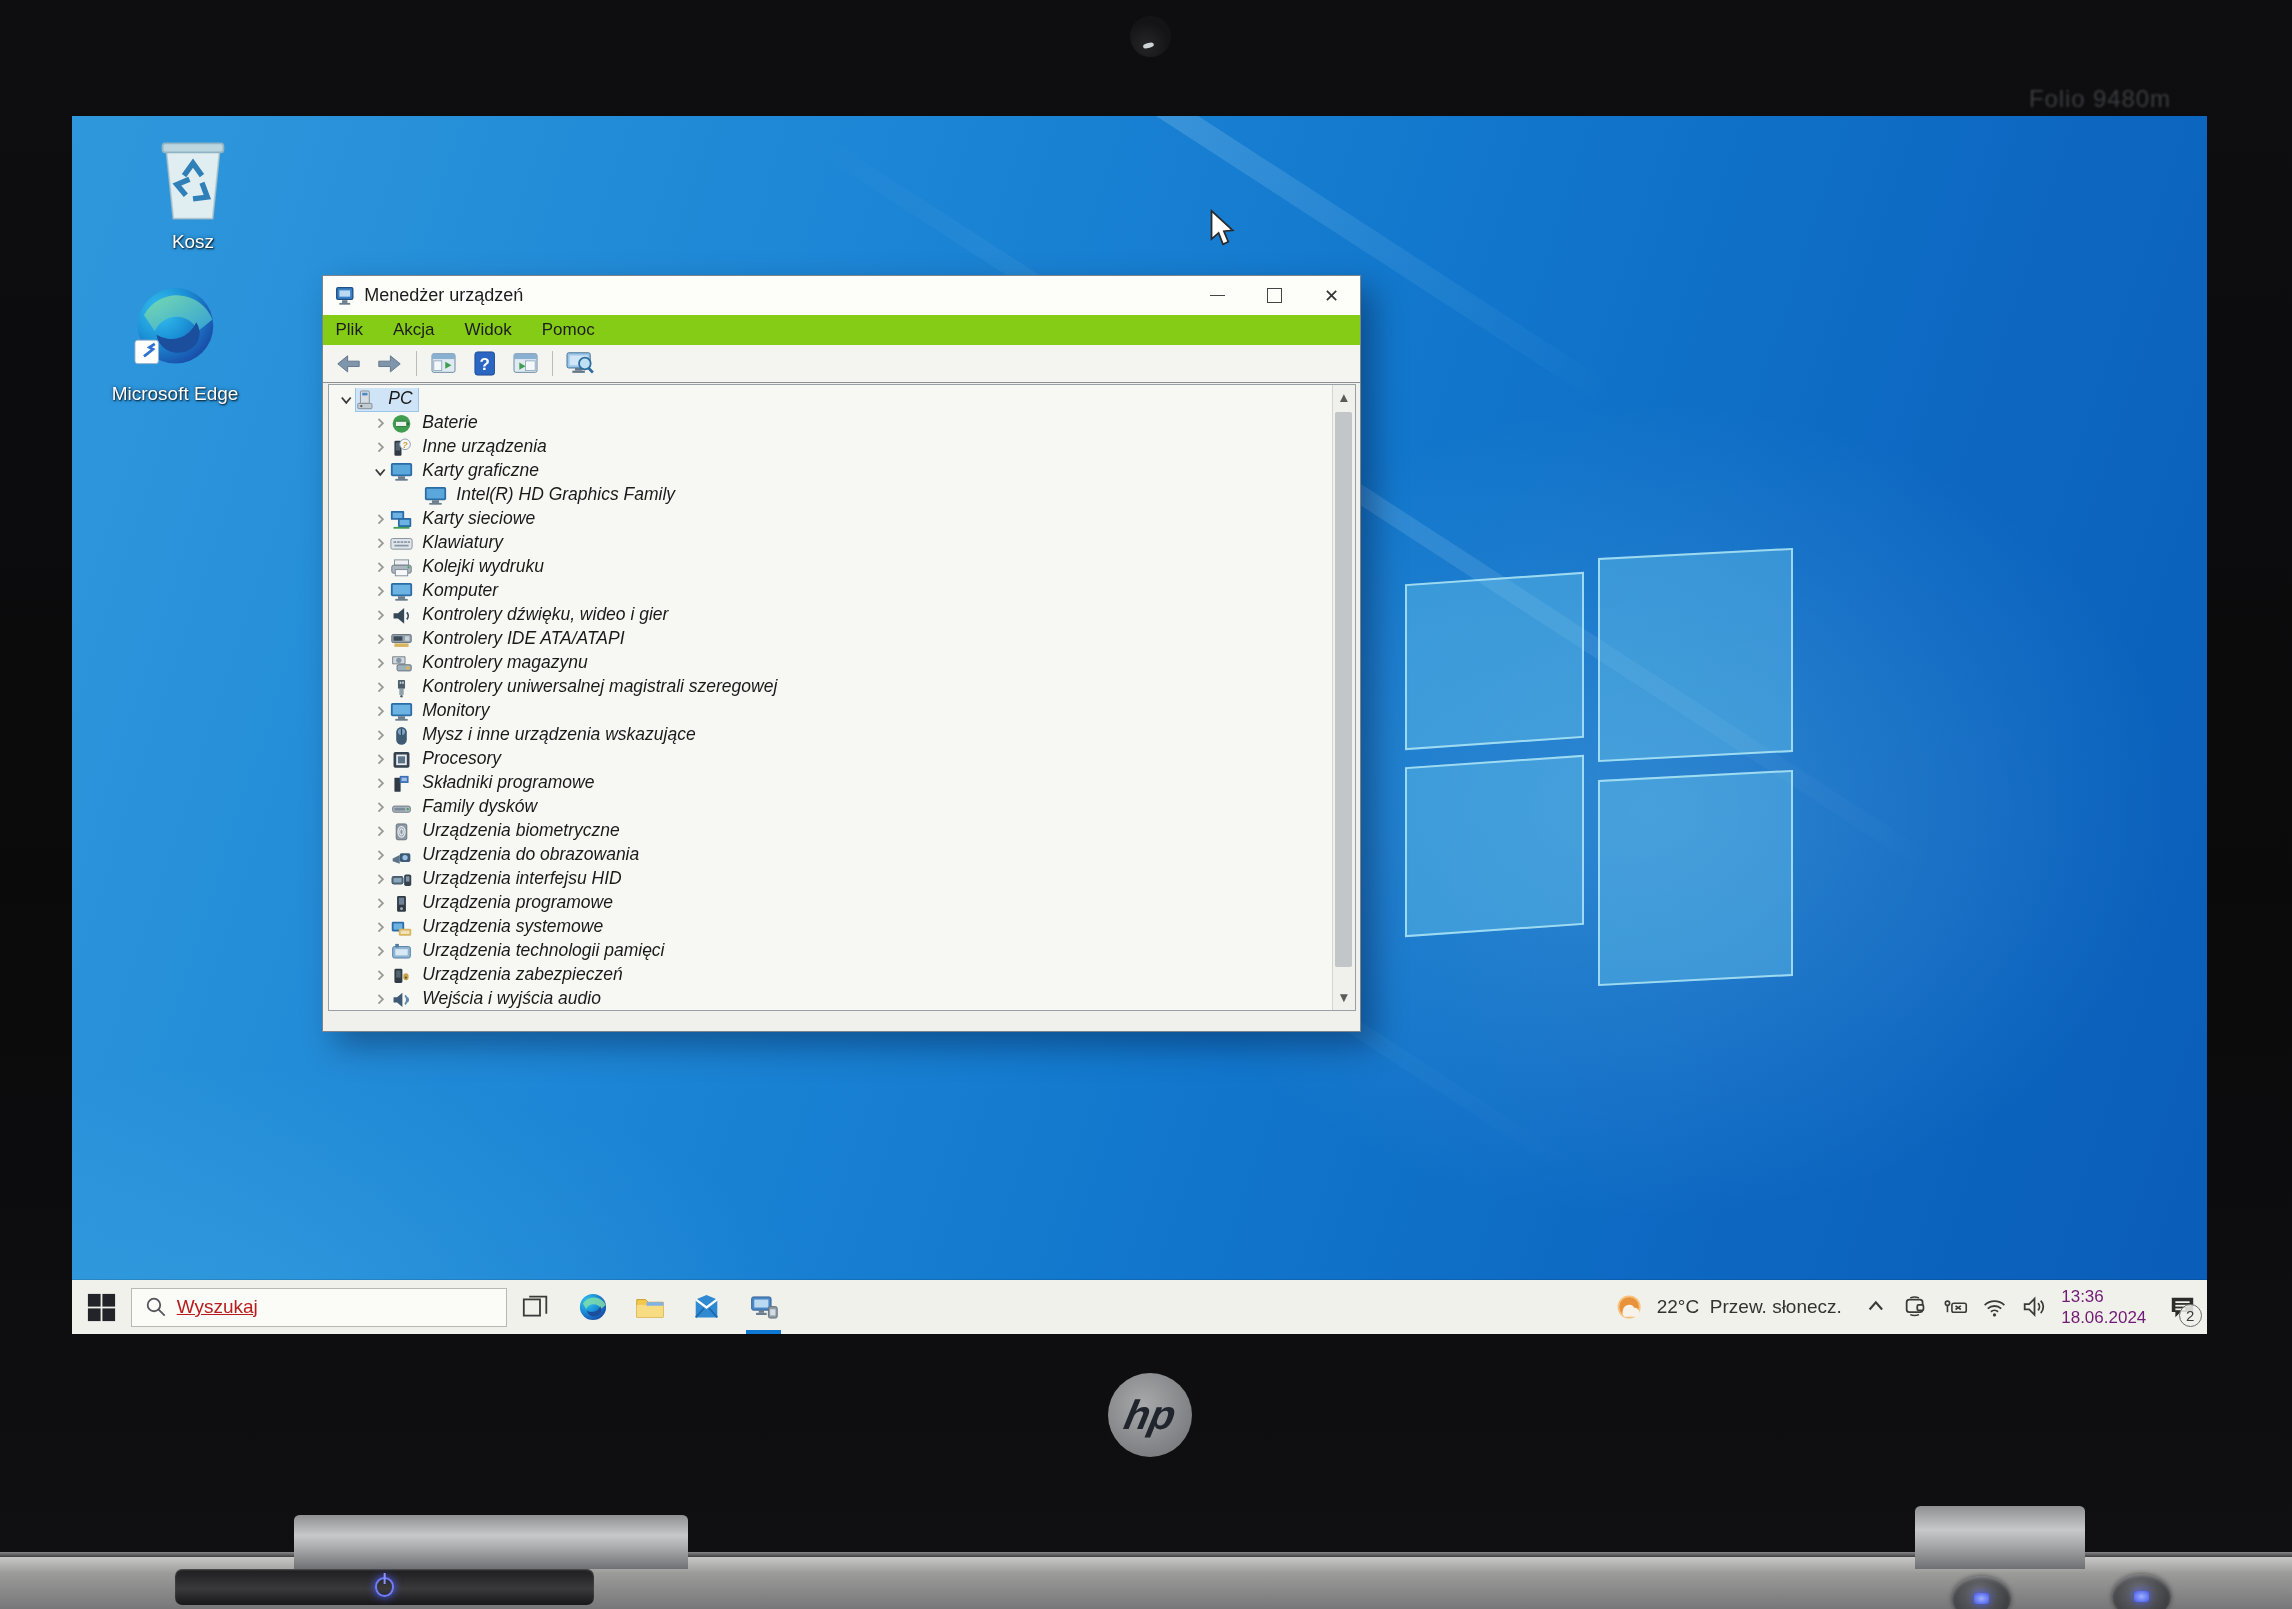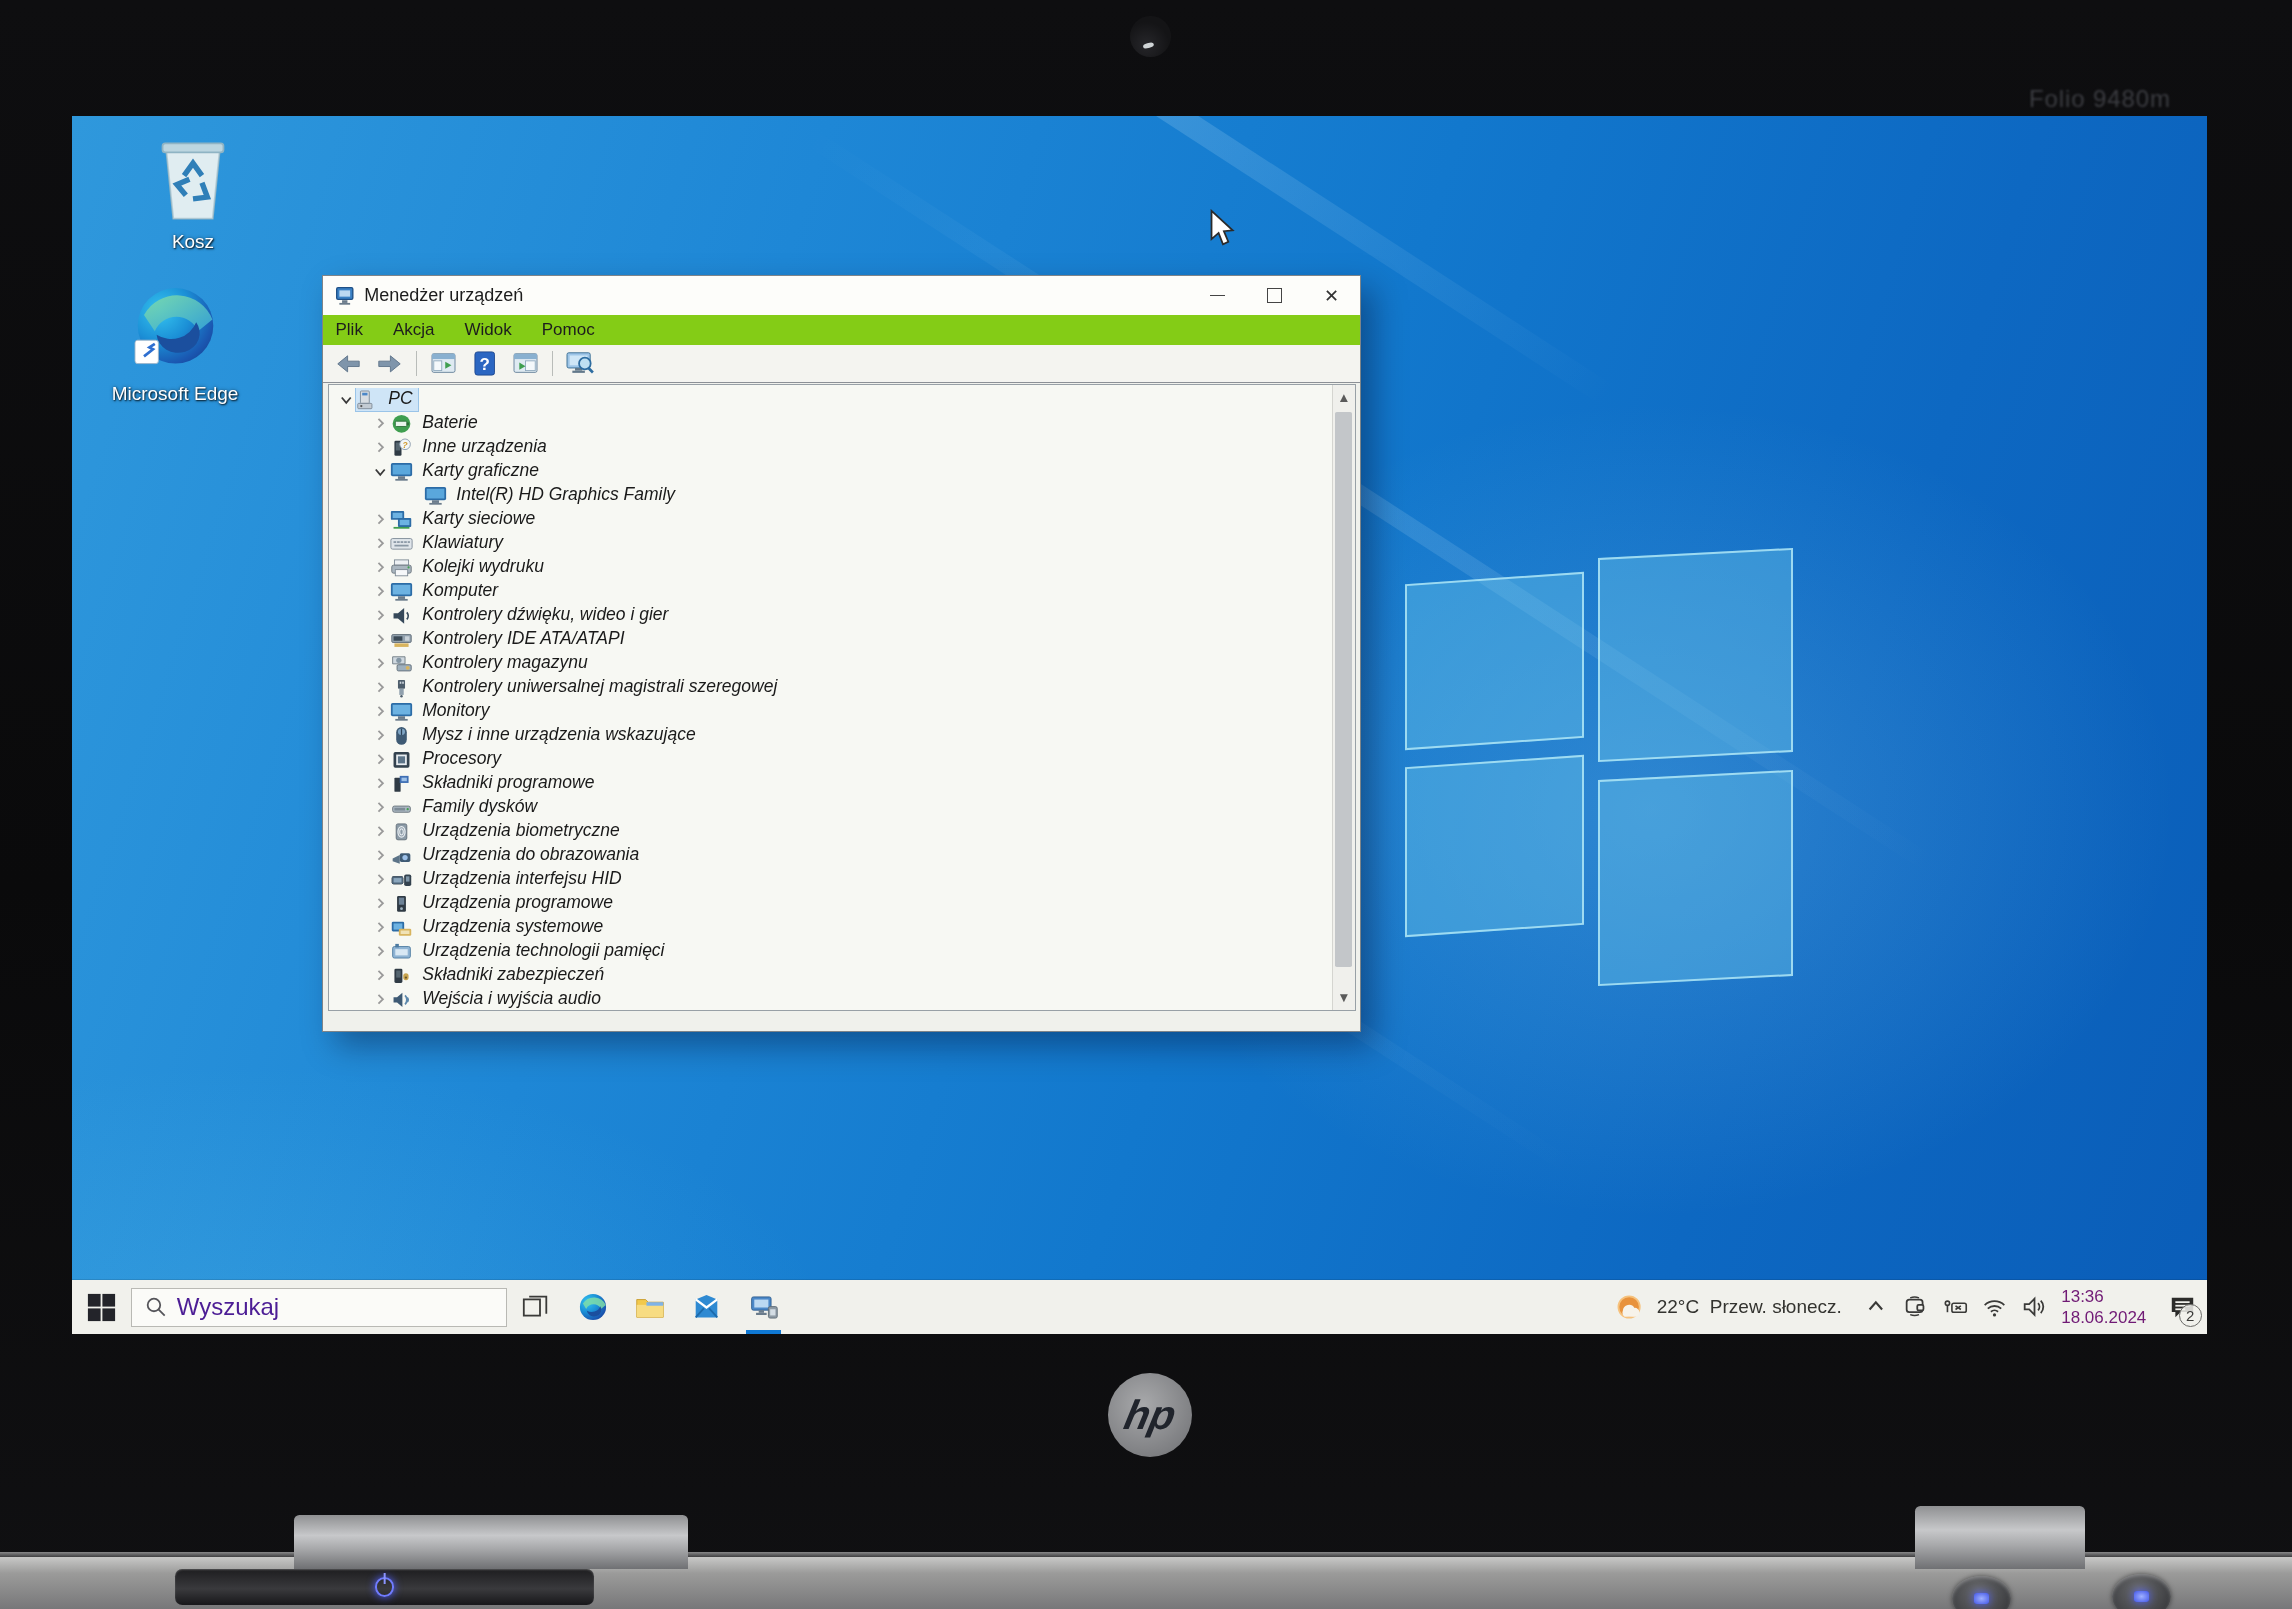--- a/index.html
+++ b/index.html
@@ -82,21 +82,21 @@
   .sb-up { top:0; } .sb-dn { bottom:0; }
   .sb-thumb { position:absolute; left:2.7px; right:2.7px; top:27px; height:555px; background:#c3c6c9; border-radius:1.8px; }
 
   
   .taskbar { position:absolute; left:0; right:0; bottom:0; height:54px; background:#f1f1ec;
              display:flex; align-items:center; box-shadow:0 -0.9px 0 rgba(0,0,0,.12); }
   .tb-left { display:flex; align-items:center; height:100%; }
   .startbtn { width:59px; height:100%; display:flex; align-items:center; justify-content:center; }
   .searchbox { width:376px; height:39px; background:#fbfbf8; border:0.9px solid #b9b9b4; display:flex;
                align-items:center; padding-left:12.5px; gap:10.7px; }
-  .searchbox .ph { color:#4c1d95; font-size:24px; }
+  .searchbox .ph { color:#b91c1c; font-size:19px;text-decoration:underline; }
   .tb-app { width:57px; height:100%; display:flex; align-items:center; justify-content:center; position:relative; }
   .tb-app.active::after { content:""; position:absolute; bottom:0; left:10.7px; right:10.7px; height:3.6px; background:#0f78d4; }
   .tb-right { margin-left:auto; display:flex; align-items:center; height:100%; }
   .weather { display:flex; align-items:center; gap:10.7px; padding:0 16px; height:100%; }
   .weather .wtxt { font-size:19px; color:#33332f; }
   .trayicons { display:flex; align-items:center; gap:3.6px; }
   .tray-ic { width:36px; height:100%; display:flex; align-items:center; justify-content:center; color:#3a3a38; }
   .clock { text-align:left; line-height:1.25; padding:0 10.7px 0 9px; font-size:17px; color:#701a75; }
   .action { width:50px; height:100%; display:flex; align-items:center; justify-content:center; position:relative; }
   .action .badge { position:absolute; right:5.4px; bottom:7.2px; width:23px; height:23px; border:1.8px solid #6b6b68;
@@ -701,21 +701,21 @@
               </span>
               <span class="sel-wrap">
                 <span class="tico">
                   <svg width="23" height="19.7" viewBox="0 0 26 22">
                     <rect x="5" y="3" width="9" height="16" rx="1.5" fill="#2f3a44"></rect>
                     <rect x="7" y="5" width="5" height="8" fill="#55656f"></rect>
                     <path d="M18 8 a3 3 0 0 1 3 3 v2 a3 3 0 0 1 -6 0 v-2 a3 3 0 0 1 3 -3z" fill="#c8a44e"></path>
                     <circle cx="18" cy="13" r="1.3" fill="#6b5524"></circle>
                   </svg>
                 </span>
-                <span class="tlabel">Składniki zabezpieczeń</span>
+                <span class="tlabel">Urządzenia zabezpieczeń</span>
               </span>
             </div>
             <div class="trow" style="padding-left: 43px;">
               <span class="chev">
                 <svg width="12.5" height="12.5" viewBox="0 0 14 14">
                   <polyline points="5,2 10,7 5,12" fill="none" stroke="#9a9a9a" stroke-width="2"></polyline>
                 </svg>
               </span>
               <span class="sel-wrap">
                 <span class="tico">

